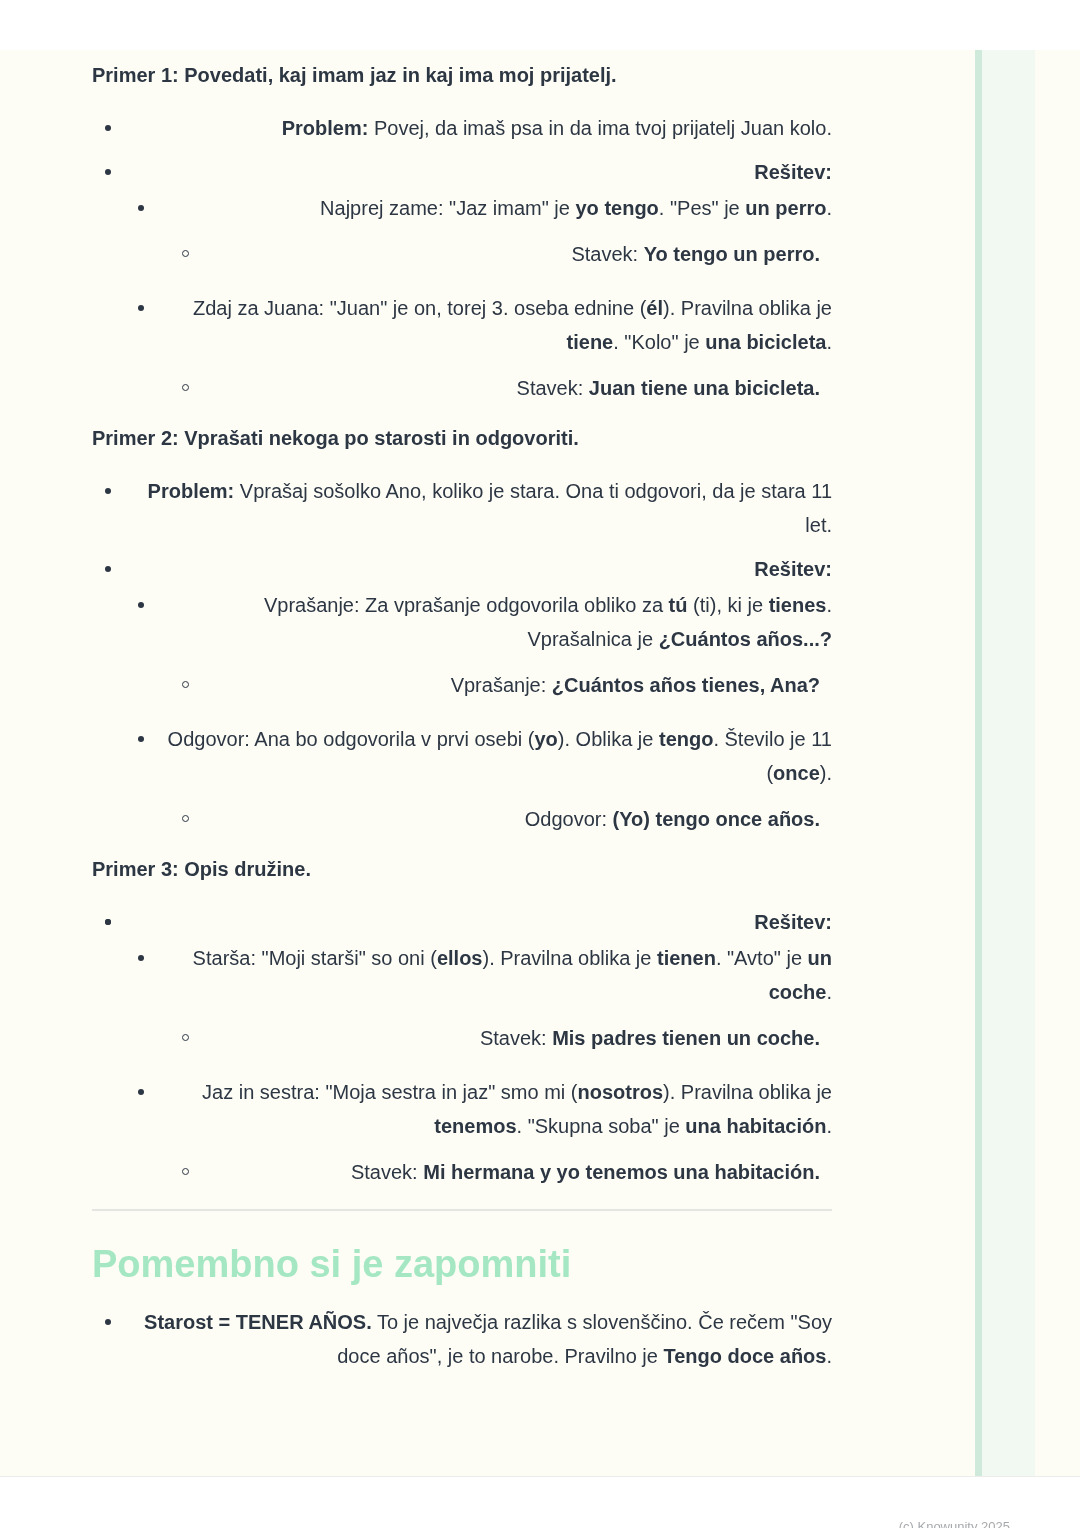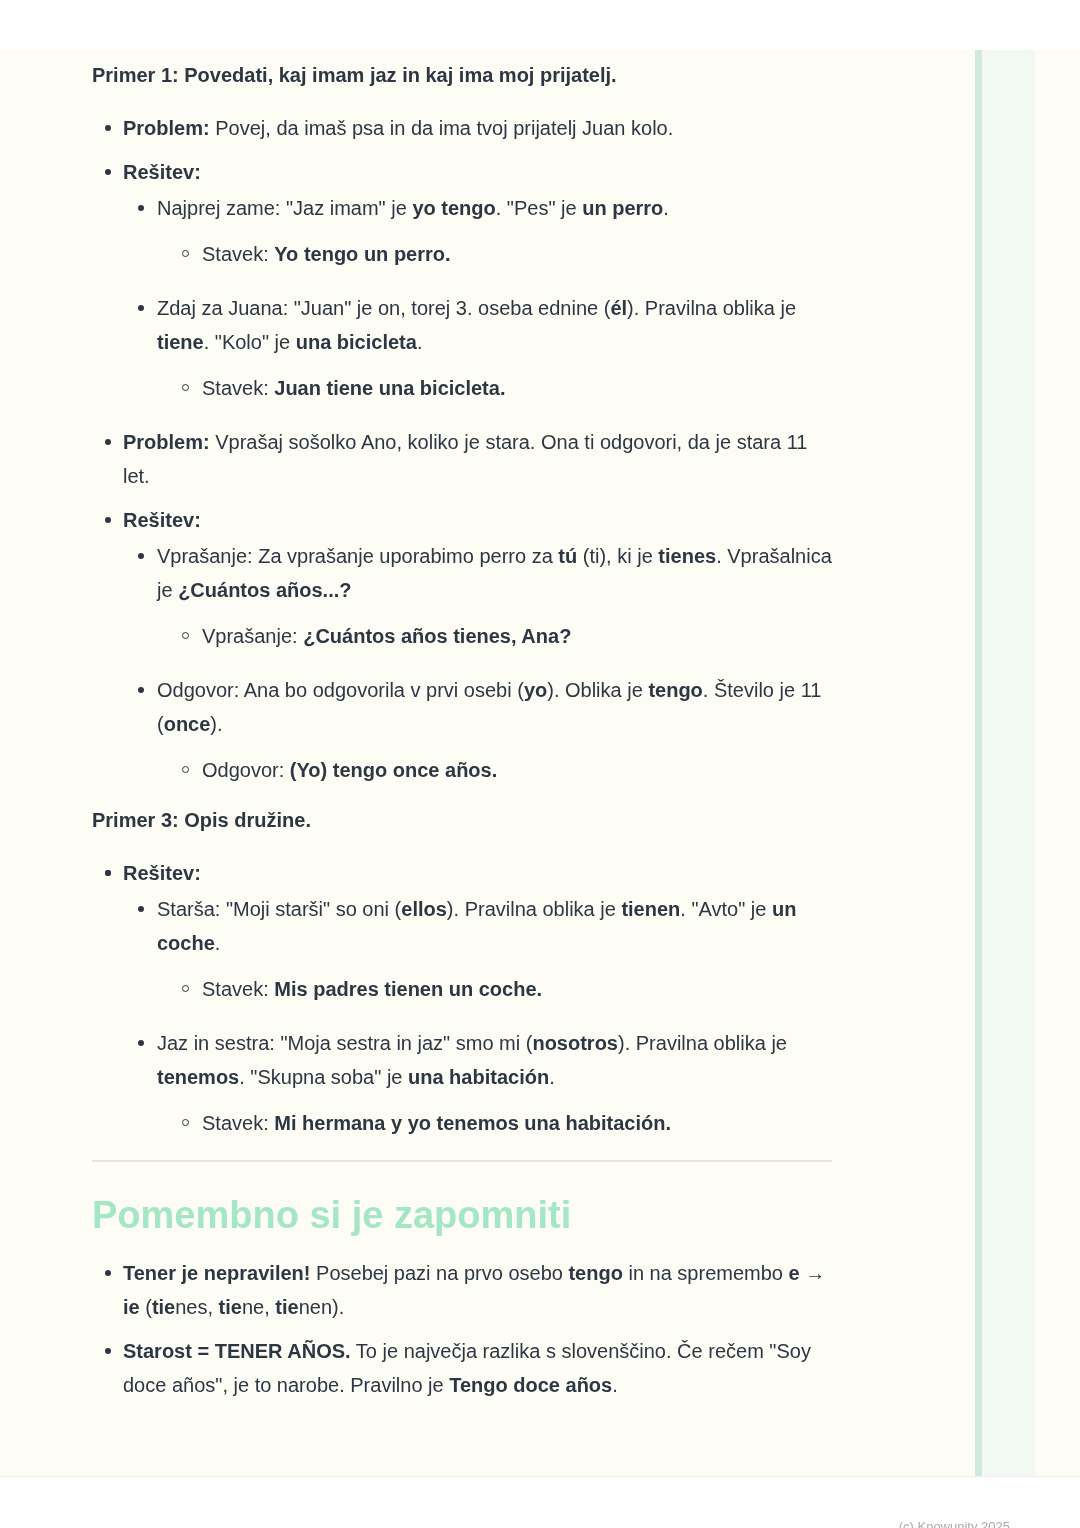--- a/index.html
+++ b/index.html
@@ -42,21 +42,21 @@
   section:first-of-type h3.section-heading{margin-top:0;}
   h2.important-heading{
     font-size:38px;line-height:38px;font-weight:700;
     color:var(--heading-green);
     margin:34px 0 22px 0;
   }
   hr.divider{
     border:0;border-top:2px solid var(--divider);
     margin:12px 0 0 0;width:740px;
   }
-  .blist{list-style:none;margin:0;padding:0;}
+  .blist{list-style:none;margin:0;padding:0;text-align:right;}
   .li{position:relative;line-height:34px;}
   .li.lv1{padding-left:31px;}
   .li.lv2{padding-left:34px;}
   .li.lv3{padding-left:33px;}
   .blist.lv1 > .li{margin-bottom:10px;}
   .blist.lv2 > .li{margin-top:2px;margin-bottom:20px;}
   .blist.lv3 > .li{margin:12px;}
   .marker{
     position:absolute;left:13px;top:14px;
     width:6px;height:6px;border-radius:50%;background:currentColor;
@@ -92,25 +92,26 @@
                   </ul></li>
                 <li class="li lv2"><span class="marker"></span><span class="txt"><span>Zdaj za Juana: "Juan" je on, torej 3. oseba ednine (</span><b>él</b><span>). Pravilna oblika je </span><b>tiene</b><span>. "Kolo" je </span><b>una bicicleta</b><span>.</span></span><ul class="blist lv3">
                     <li class="li lv3"><span class="marker"></span><span class="txt"><span>Stavek: </span><b>Juan tiene una bicicleta.</b></span></li>
                   </ul></li>
               </ul></li>
           </ul>
         </div>
     </section>
 
     <section>
+      <h3 class="section-heading">Primer 2: Vprašati nekoga po starosti in odgovoriti.</h3>
       <div>
           <ul class="blist lv1">
             <li class="li lv1"><span class="marker"></span><span class="txt"><b>Problem:</b><span> Vprašaj sošolko Ano, koliko je stara. Ona ti odgovori, da je stara 11 let.</span></span></li>
             <li class="li lv1"><span class="marker"></span><span class="txt"><b>Rešitev:</b></span><ul class="blist lv2">
-                <li class="li lv2"><span class="marker"></span><span class="txt"><span>Vprašanje: Za vprašanje uporabimo perro za </span><b>tú</b><span> (ti), ki je </span><b>tienes</b><span>. Vprašalnica je </span><b>¿Cuántos años...?</b></span><ul class="blist lv3">
+                <li class="li lv2"><span class="marker"></span><span class="txt"><span>Vprašanje: Za vprašanje odgovorila obliko za </span><b>tú</b><span> (ti), ki je </span><b>tienes</b><span>. Vprašalnica je </span><b>¿Cuántos años...?</b></span><ul class="blist lv3">
                     <li class="li lv3"><span class="marker"></span><span class="txt"><span>Vprašanje: </span><b>¿Cuántos años tienes, Ana?</b></span></li>
                   </ul></li>
                 <li class="li lv2"><span class="marker"></span><span class="txt"><span>Odgovor: Ana bo odgovorila v prvi osebi (</span><b>yo</b><span>). Oblika je </span><b>tengo</b><span>. Število je 11 (</span><b>once</b><span>).</span></span><ul class="blist lv3">
                     <li class="li lv3"><span class="marker"></span><span class="txt"><span>Odgovor: </span><b>(Yo) tengo once años.</b></span></li>
                   </ul></li>
               </ul></li>
           </ul>
         </div>
     </section>
 
@@ -130,21 +131,20 @@
           </ul>
         </div>
     </section>
 
     <hr class="divider">
 
     <section>
       <h2 class="important-heading">Pomembno si je zapomniti</h2>
       <div>
           <ul class="blist lv1">
-            <li class="li lv1"><span class="marker"></span><span class="txt"><b>Tener je nepravilen!</b><span> Posebej pazi na prvo osebo </span><b>tengo</b><span> in na spremembo </span><b>e → ie</b><span> (</span><b>tie</b><span>nes, </span><b>tie</b><span>ne, </span><b>tie</b><span>nen).</span></span></li>
             <li class="li lv1"><span class="marker"></span><span class="txt"><b>Starost = TENER AÑOS.</b><span> To je največja razlika s slovenščino. Če rečem "Soy doce años", je to narobe. Pravilno je </span><b>Tengo doce años</b><span>.</span></span></li>
           </ul>
         </div>
     </section>
 
   </main>
 
   <div class="footer">(c) Knowunity 2025</div>
 </div>
 

